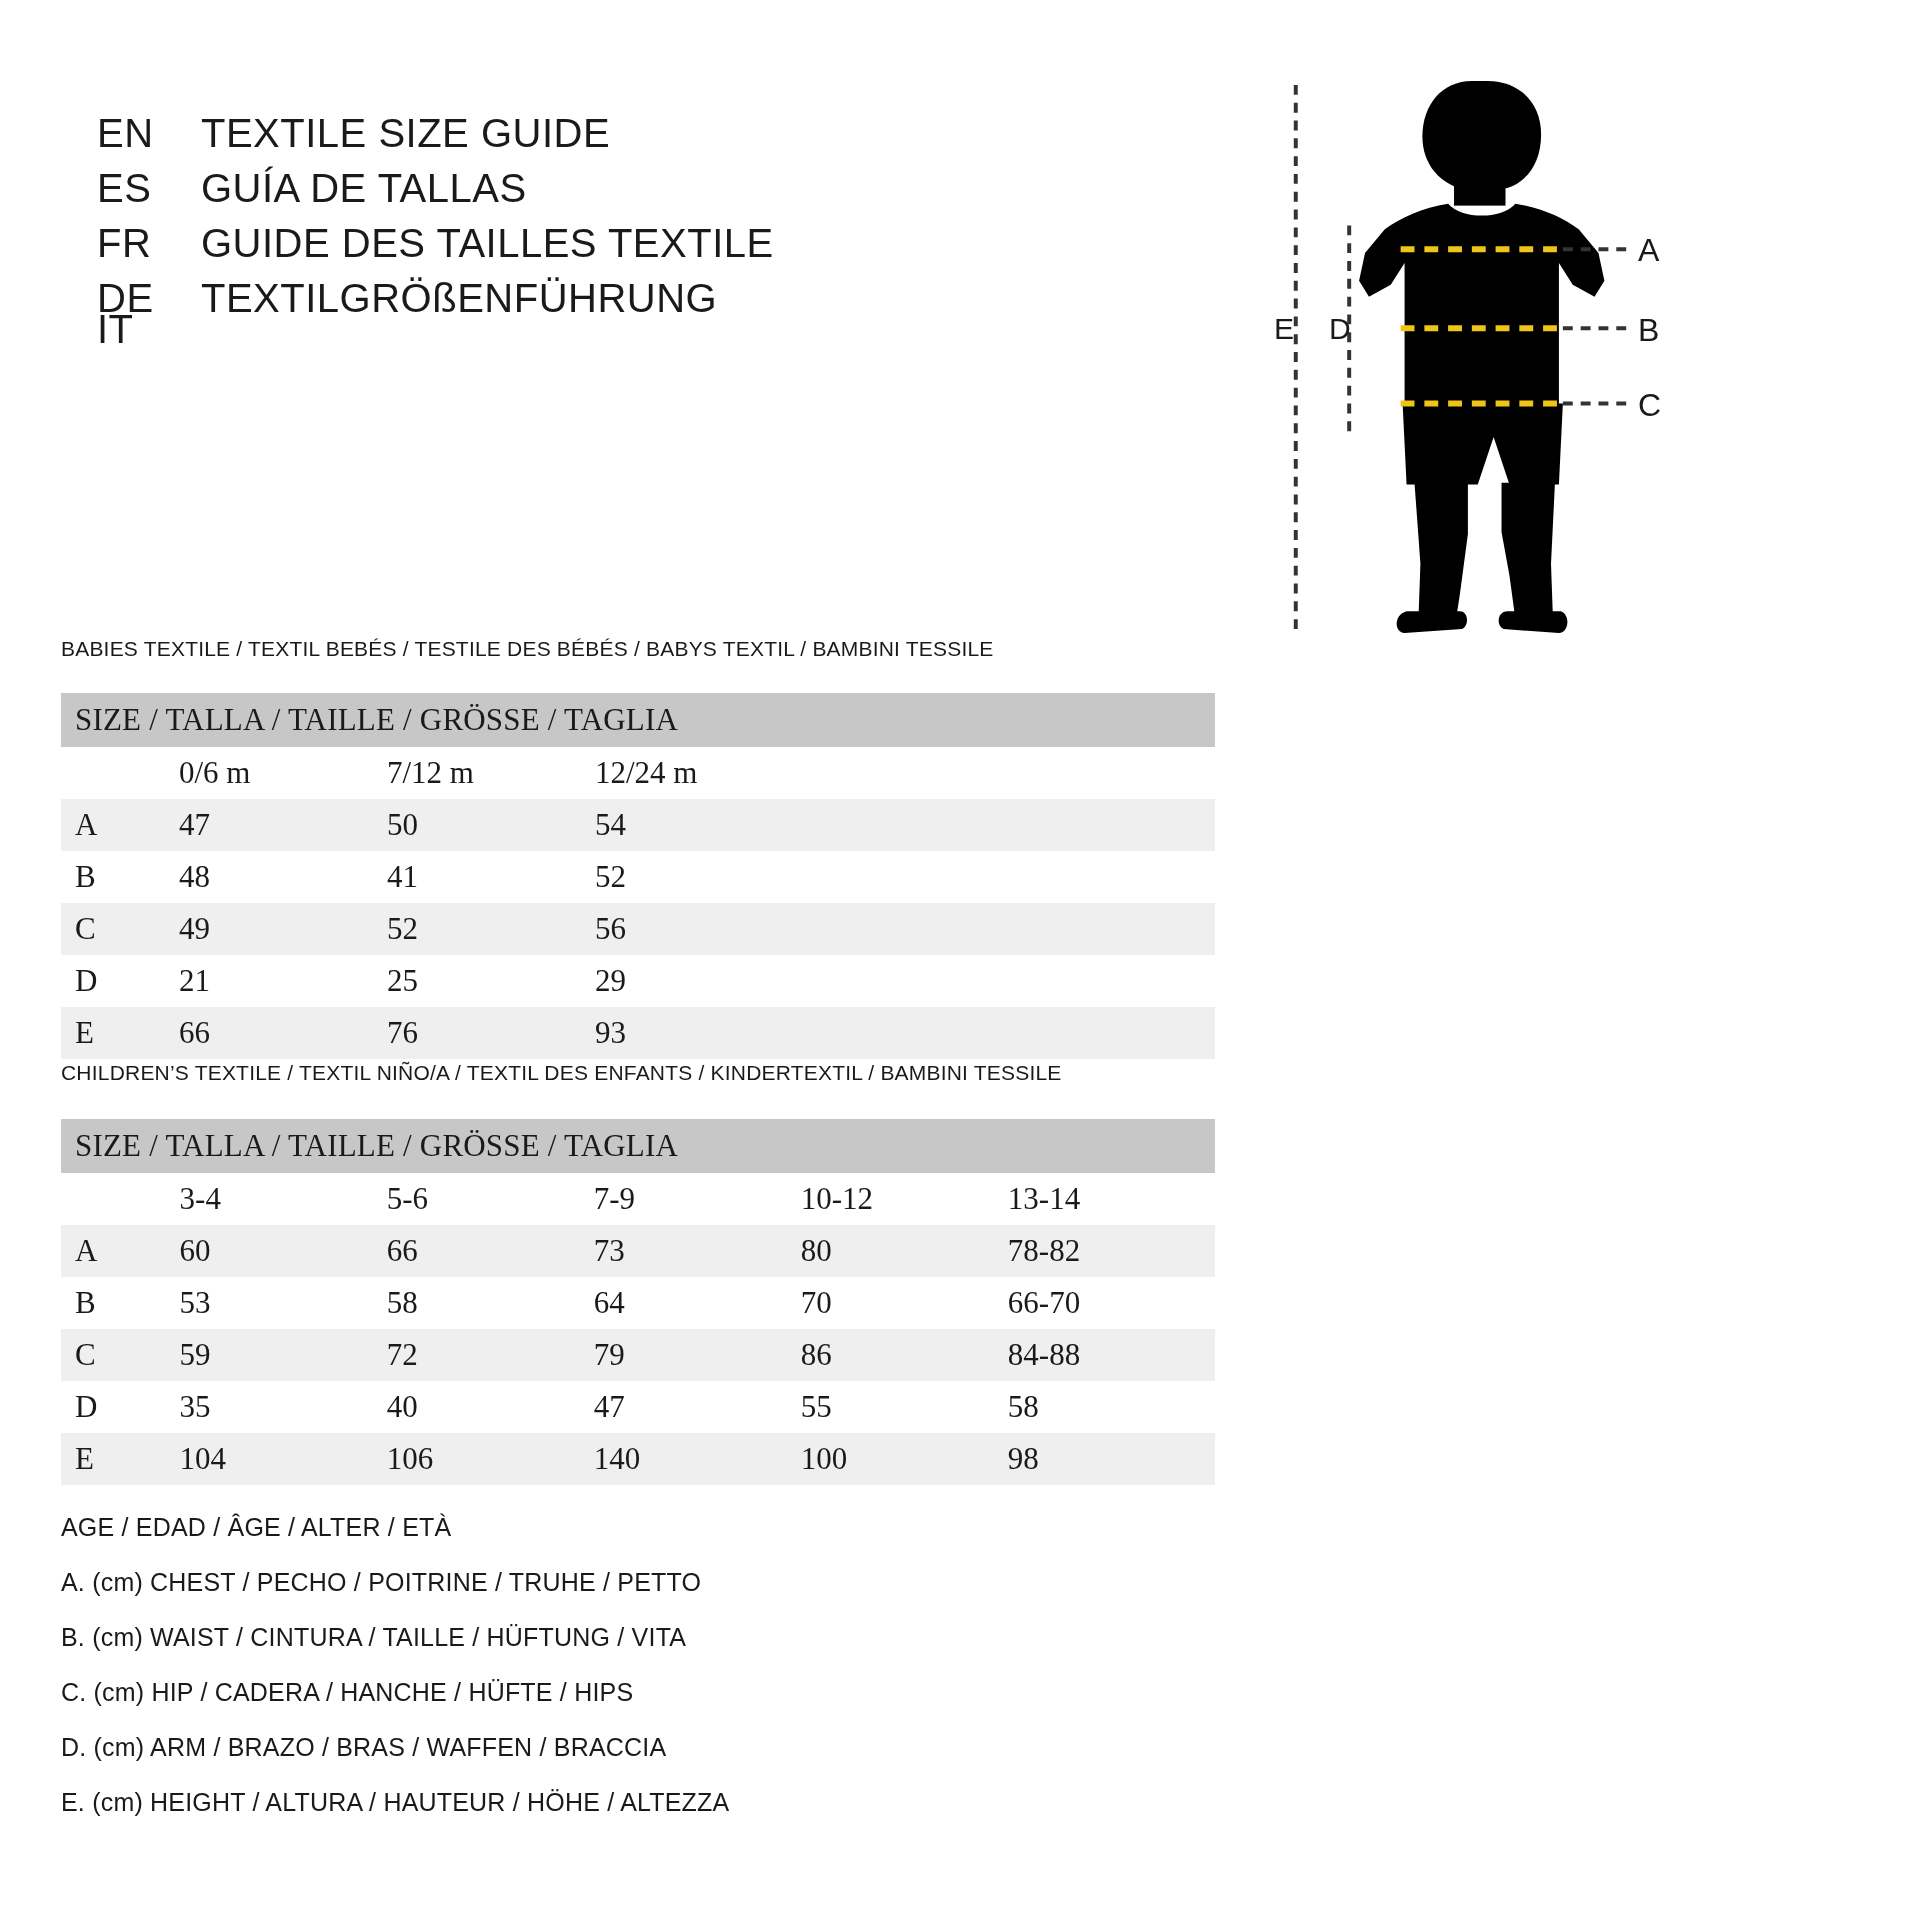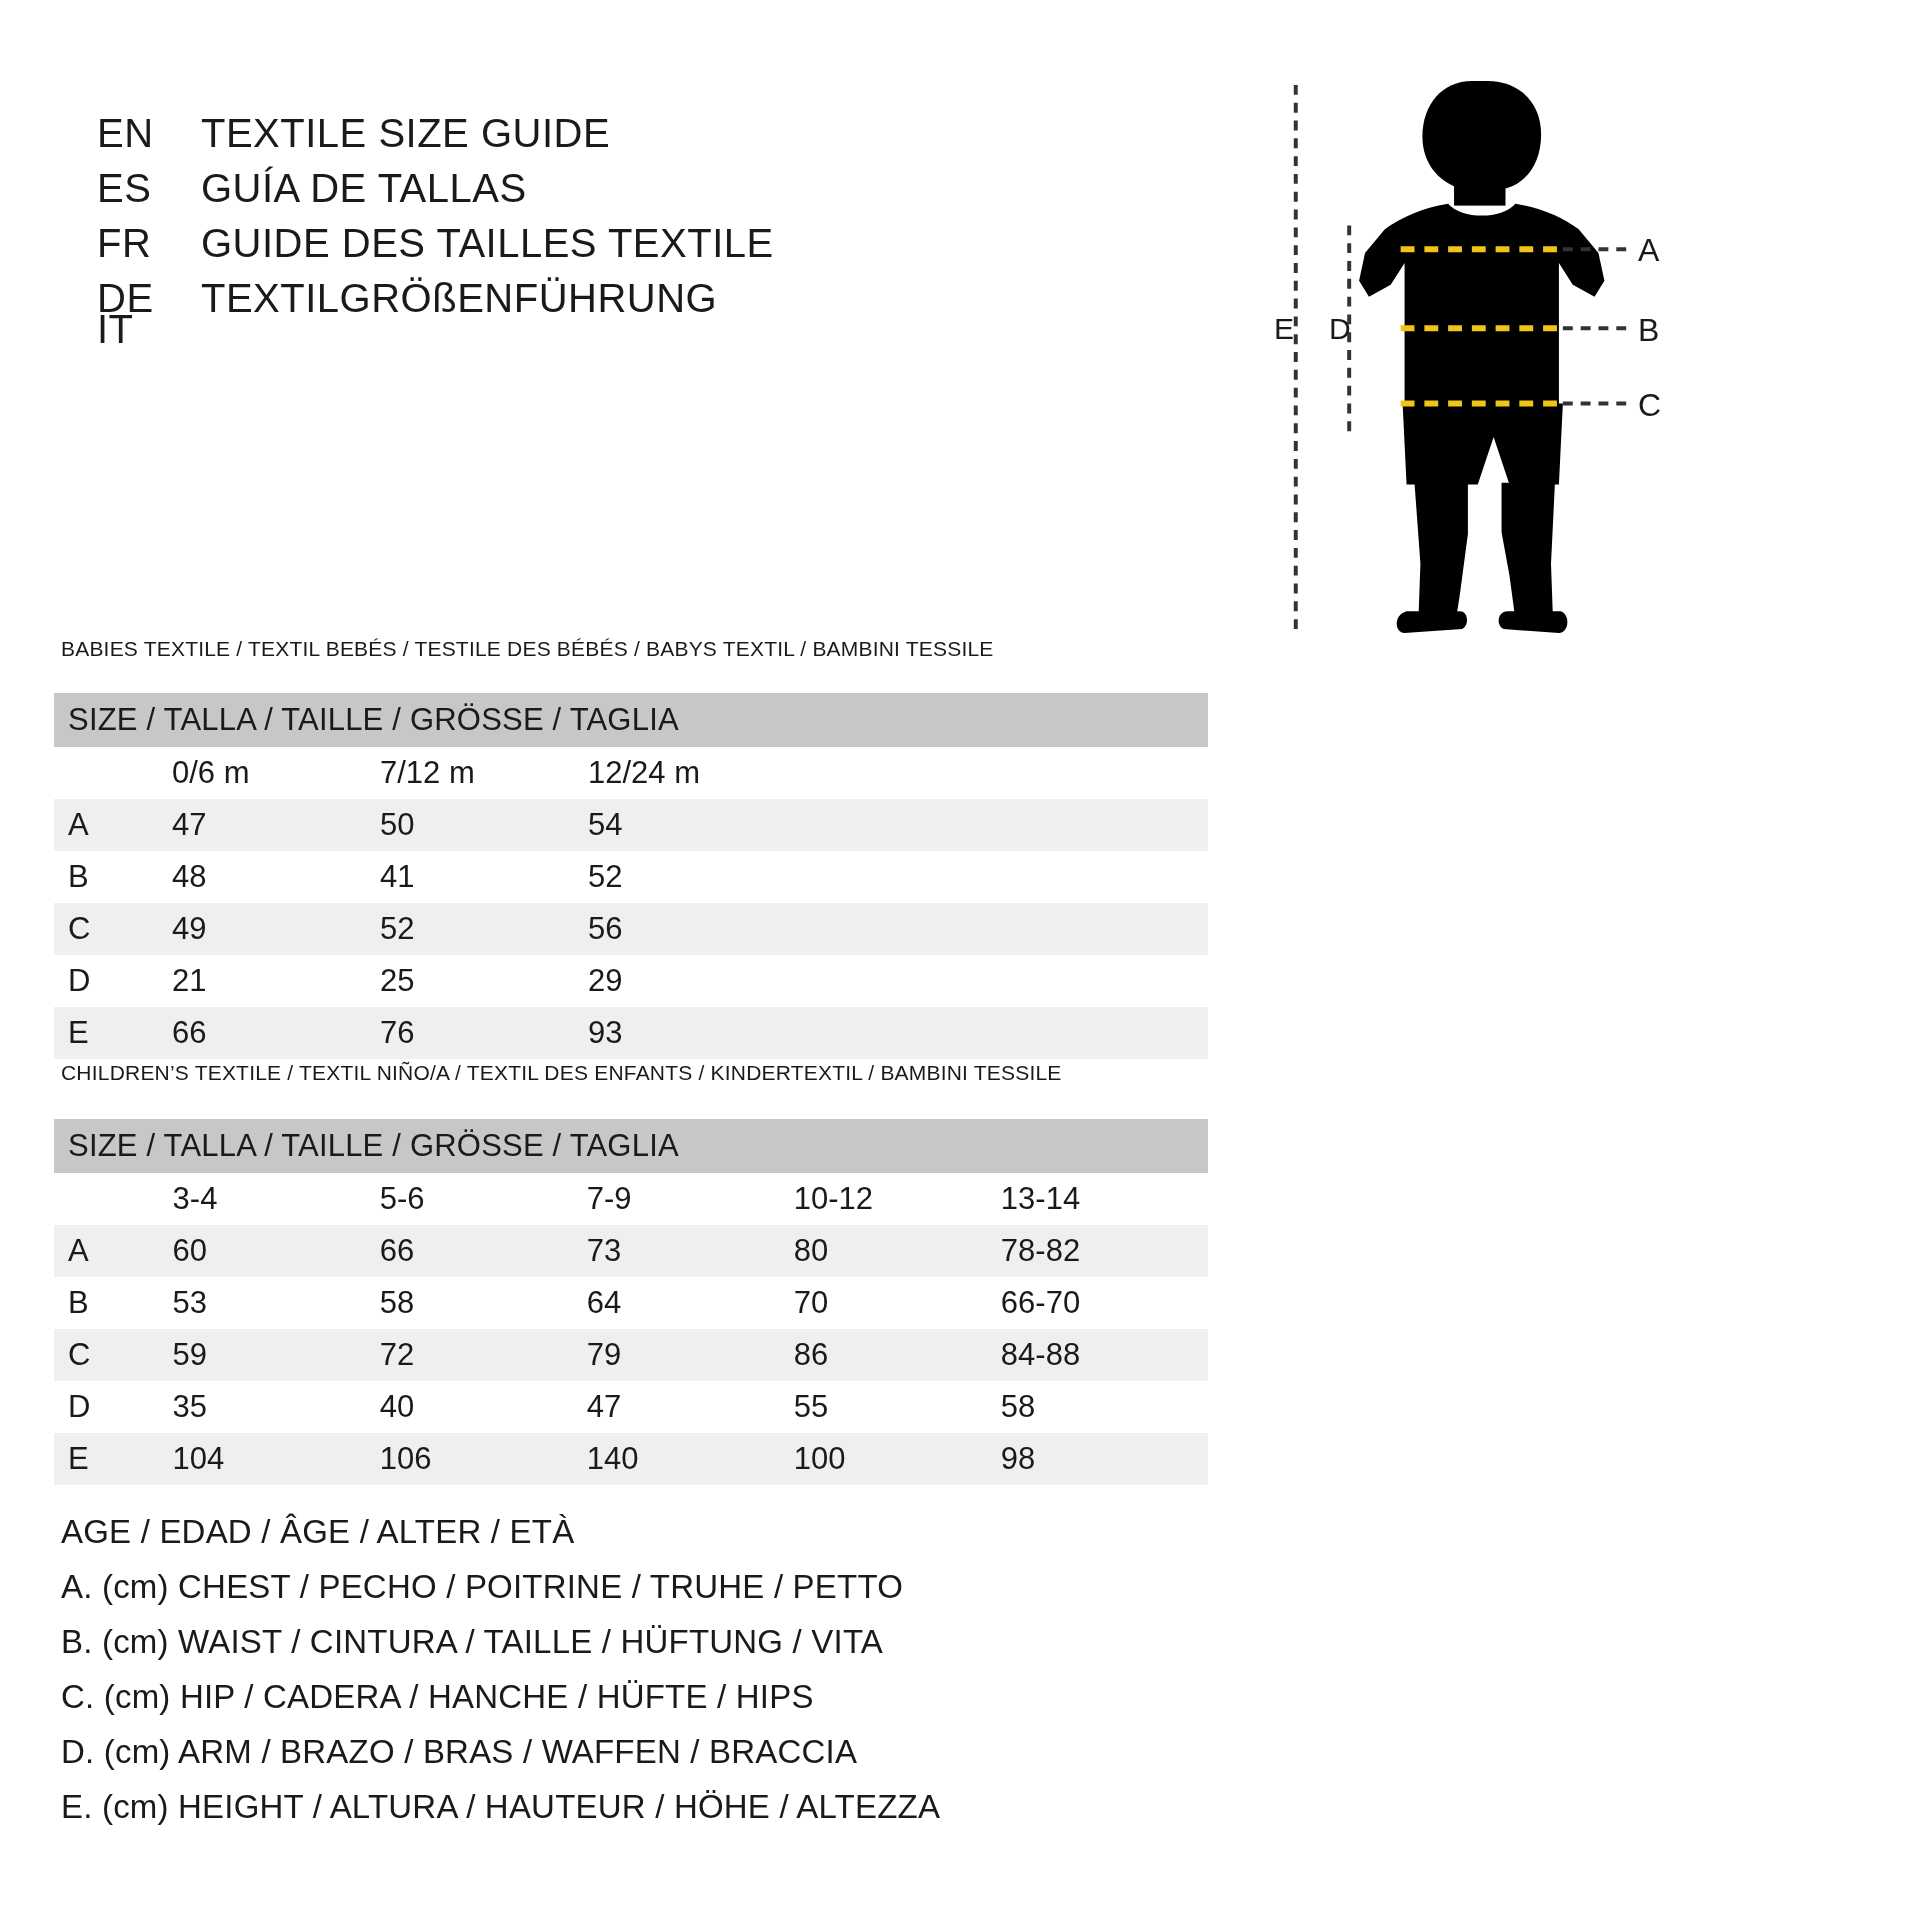--- a/index.html
+++ b/index.html
@@ -59,23 +59,24 @@
     color: #1a1a1a;
     letter-spacing: 0.2px;
     white-space: nowrap;
   }
   #babies-title { top: 637px; }
   #children-title { top: 1061px; }
 
   
   .size-table {
     position: absolute;
-    left: 54px;
+    left: 61px;
     border-collapse: collapse;
     font-size: 31px;
+    font-family: Liberation Serif, serif;
   }
   #babies-table { top: 693px; width: 1154px; }
   #children-table { top: 1119px; width: 1154px; }
 
   .size-table th.head-bar {
     background: #c7c7c7;
     text-align: left;
     font-weight: normal;
     padding: 9px 0 9px 14px;
     font-size: 31px;
@@ -109,21 +110,21 @@
   .cellpad { padding-left: 34px; }
 
   
   .legend {
     position: absolute;
     left: 61px;
     top: 1515px;
     width: 1287px;
   }
   .legend-row {
-    font-size: 33px;
+    font-size: 25px;
     line-height: 1;
     height: 55px;
     color: #1a1a1a;
     letter-spacing: 0.2px;
     white-space: nowrap;
   }
 </style>
 </head>
 <body>
 

